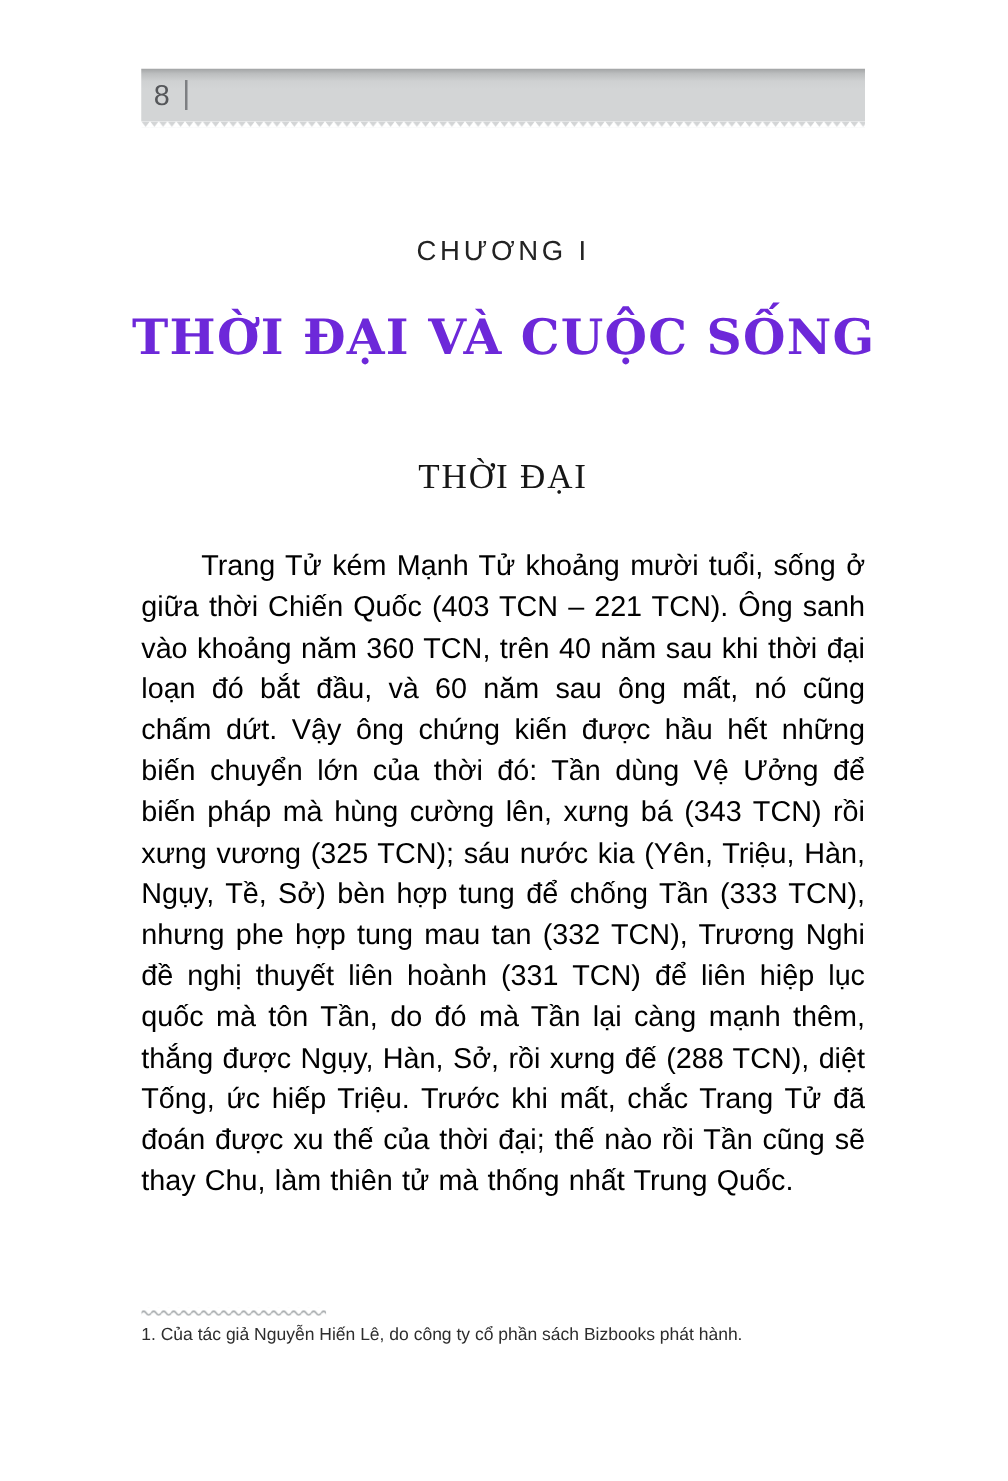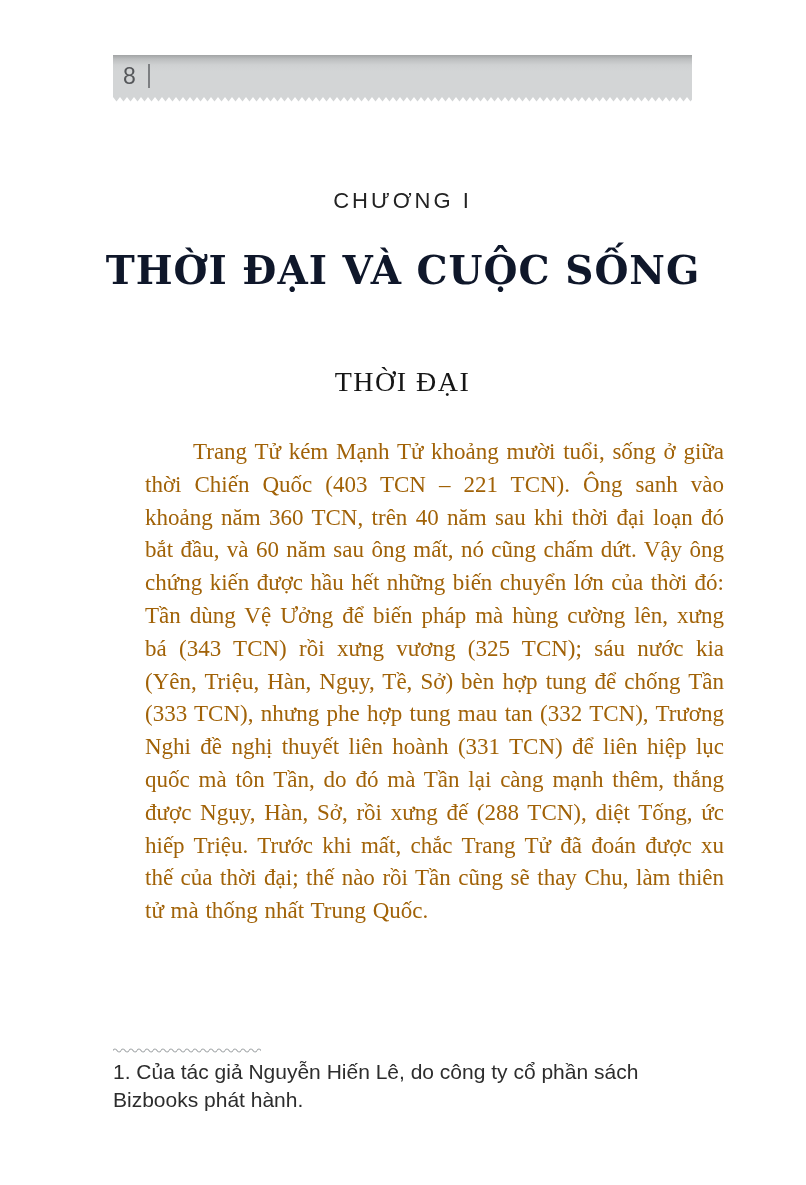--- a/index.html
+++ b/index.html
@@ -73,21 +73,21 @@
   .chapter-title {
     position: absolute;
     left: 0;
     top: 247px;
     width: 806px;
     text-align: center;
     font-family: "DejaVu Serif", serif;
     font-size: 39px;
     font-weight: 800;
     letter-spacing: 1px;
-    color: #0f172a;
+    color: #6d28d9;
     white-space: nowrap;
   }
   .section-heading {
     position: absolute;
     left: 113px;
     top: 366px;
     width: 579px;
     text-align: center;
     font-family: "Liberation Serif", serif;
     font-size: 28px;
@@ -95,26 +95,25 @@
     letter-spacing: 1.5px;
     color: #161616;
   }
 
   
   .body-text {
     position: absolute;
     left: 113px;
     top: 436px;
     width: 579px;
-    font-family: Liberation Serif, serif;
+    font-family: Liberation Sans, sans-serif;
     font-size: 23px;
     line-height: 32.8px;
     text-align: justify;
-    color: #a16207;
-    margin-left: 32px;
+    color: #000000;
   }
   .body-text p {
     text-indent: 48px;
     word-spacing: 1px;
   }
   .body-text p + p { margin-top: 0px; }
   .body-text i { font-style: italic; }
   .body-text sup {
     font-size: 0.58em;
     vertical-align: super;
@@ -125,21 +124,21 @@
   .footnote-area {
     position: absolute;
     left: 113px;
     top: 1046px;
     width: 579px;
   }
   .footnote-wave { display: block; }
   .footnote-text {
     margin-top: 5px;
     font-family: "Liberation Sans", sans-serif;
-    font-size: 21px;
+    font-size: 14px;
     line-height: 1.35;
     color: #2d2d2d;
   }
 </style>
 </head>
 <body>
 
 <div class="page">
 
   <div class="header-bar">

